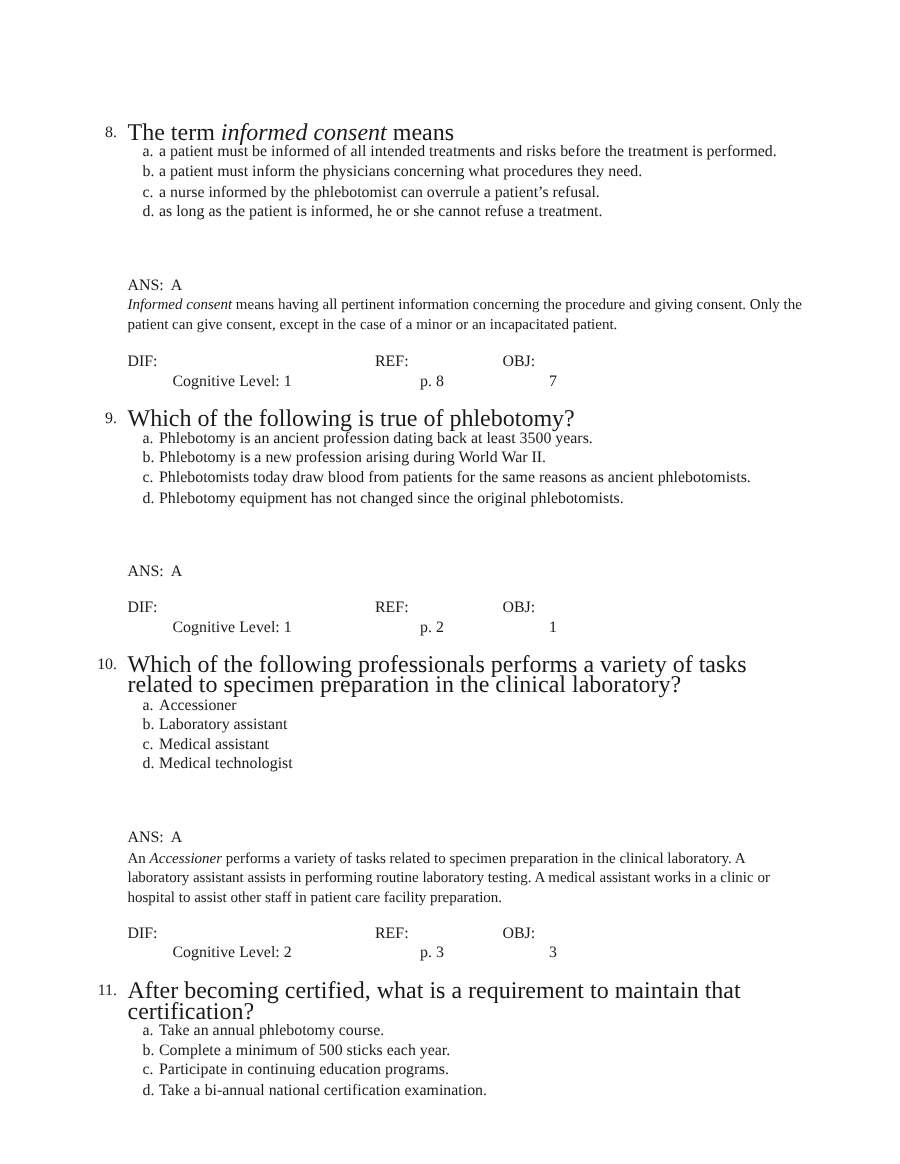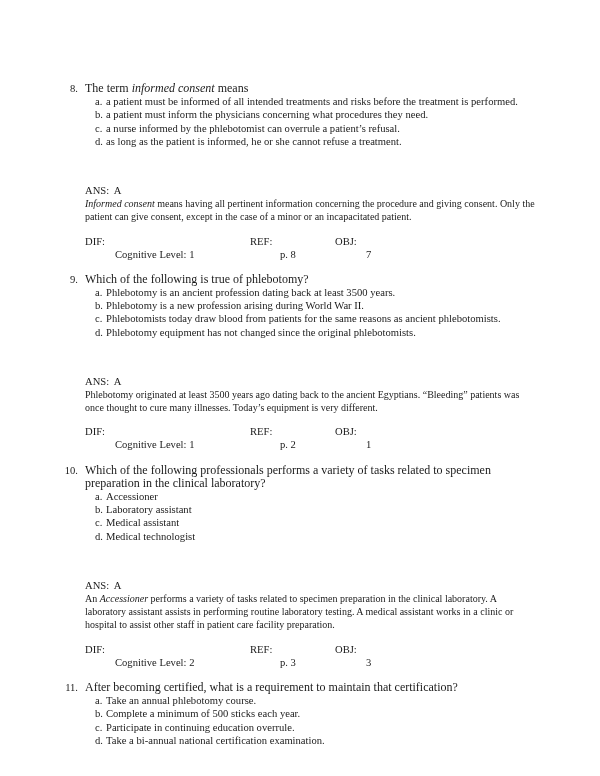--- a/index.html
+++ b/index.html
@@ -39,21 +39,21 @@
     box-sizing: border-box;
     font-size: 10.6px;
     line-height: 13.2px;
   }
   .qbody {
     flex: 1;
     font-size: 10.6px;
     line-height: 13.2px;
   }
   .qstem {
-    font-size: 12px;
+    font-size: 16px;
     line-height: 13.2px;
     text-align: left;
   }
   .options {
     list-style: none;
     margin: 0;
     padding: 0;
   }
   .optrow {
     display: flex;
@@ -186,21 +186,20 @@
             <span class="optletter">c.</span>
             <span class="opttext">Phlebotomists today draw blood from patients for the same reasons as ancient phlebotomists.</span>
           </div>
           <div class="optrow">
             <span class="optletter">d.</span>
             <span class="opttext">Phlebotomy equipment has not changed since the original phlebotomists.</span>
           </div>
         </div>
         <div class="ansblock">
           <div class="ansline"><span>ANS:</span>  <span>A</span></div>
-          <div class="expl"><em class="ital"></em><span>Phlebotomy originated at least 3500 years ago dating back to the ancient Egyptians. “Bleeding” patients was once thought to cure many illnesses. Today’s equipment is very different.</span></div>
         </div>
         <div class="metarow">
           <span class="meta-dif">
               <span class="meta-key">DIF:</span>
               <span class="meta-val">Cognitive Level: 1</span>
             </span>
           <span class="meta-ref">
               <span class="meta-key">REF:</span>
               <span class="meta-val">p. 2</span>
             </span>
@@ -271,21 +270,21 @@
           <div class="optrow">
             <span class="optletter">a.</span>
             <span class="opttext">Take an annual phlebotomy course.</span>
           </div>
           <div class="optrow">
             <span class="optletter">b.</span>
             <span class="opttext">Complete a minimum of 500 sticks each year.</span>
           </div>
           <div class="optrow">
             <span class="optletter">c.</span>
-            <span class="opttext">Participate in continuing education overrule.</span>
+            <span class="opttext">Participate in continuing education programs.</span>
           </div>
           <div class="optrow">
             <span class="optletter">d.</span>
             <span class="opttext">Take a bi-annual national certification examination.</span>
           </div>
         </div>
       </div>
     </div>
   </div>
 

